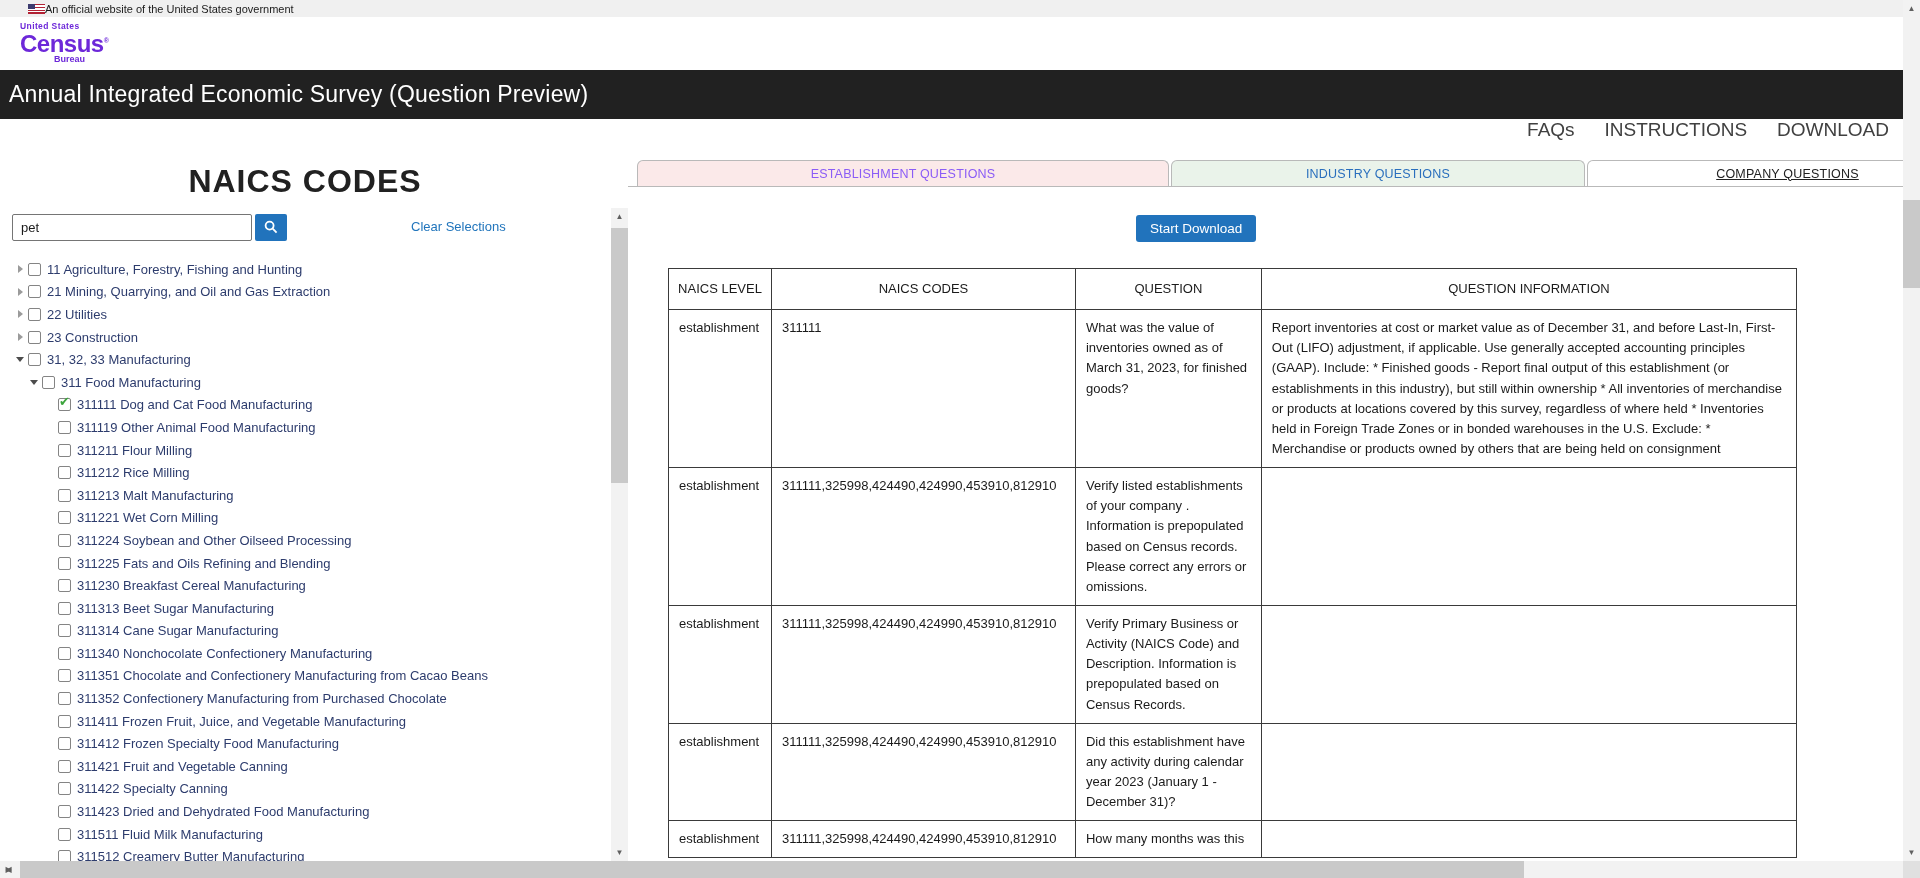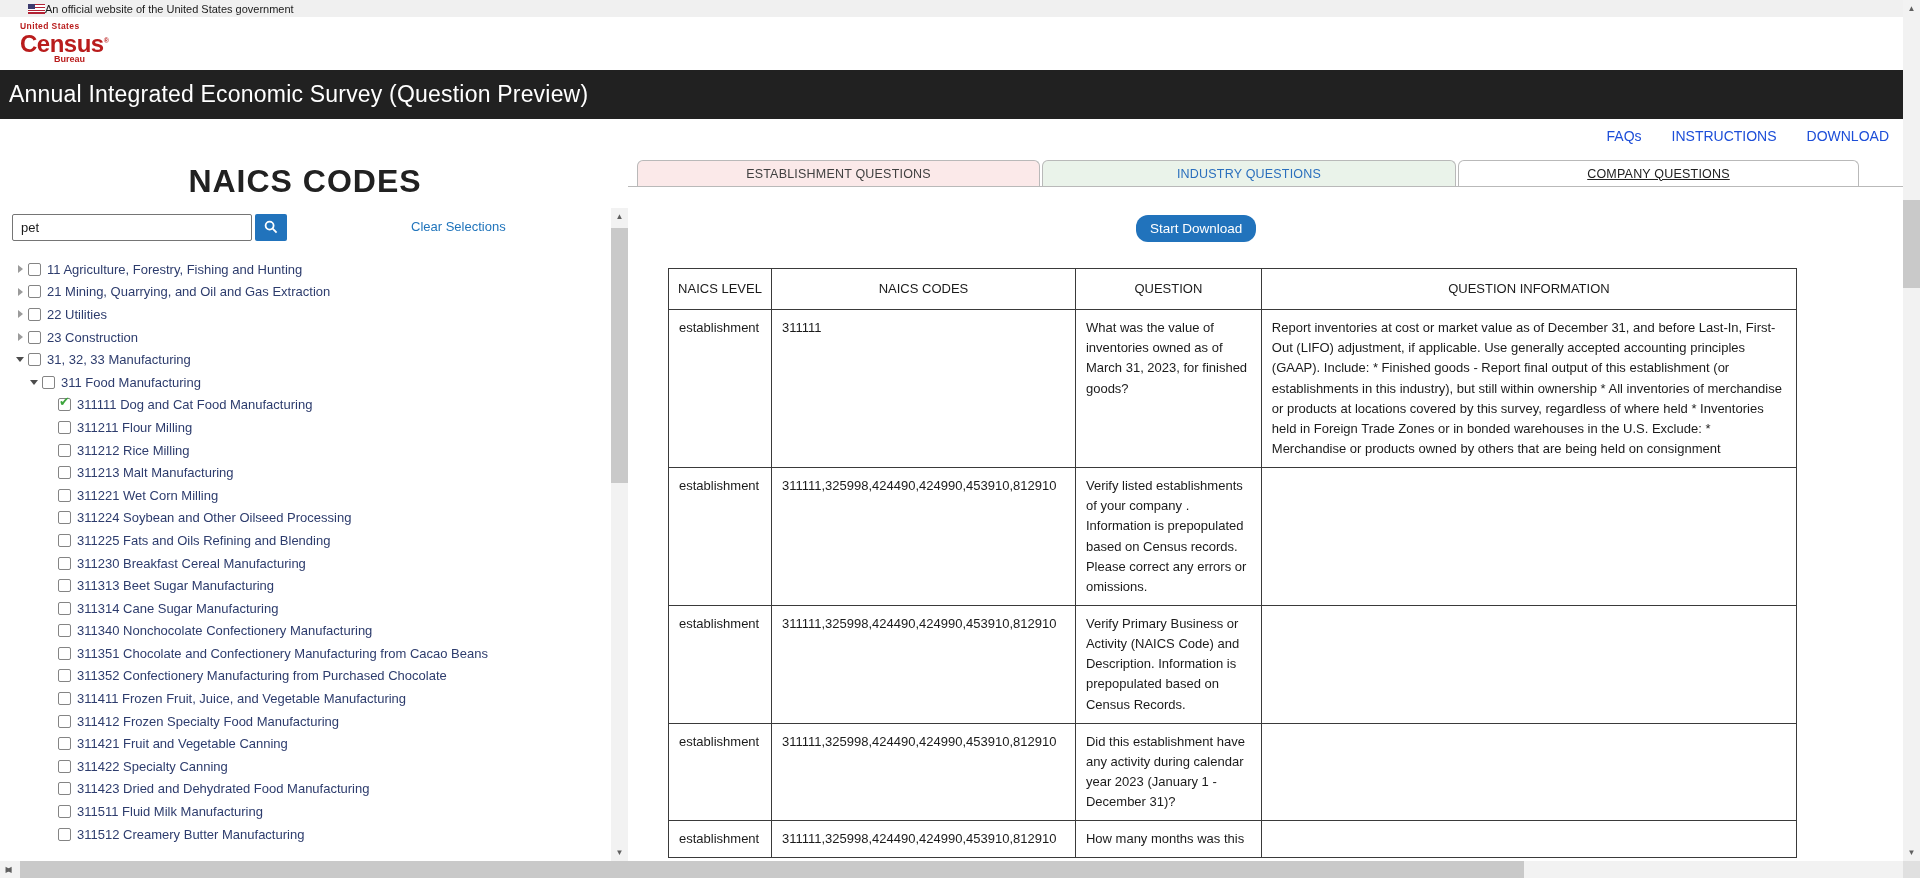--- a/index.html
+++ b/index.html
@@ -6,31 +6,31 @@
   html,body{width:1920px;height:878px}
   body{overflow:hidden;position:relative;background:#fff;font-family:"Liberation Sans","DejaVu Sans",sans-serif;color:#1b1b1b}
 
   
   .gov-banner{position:absolute;left:0;top:0;width:1903px;height:17px;background:#f0f0f0;display:flex;align-items:center;padding-left:28px;font-size:11px;color:#1b1b1b}
   .flag{width:17px;height:10px;position:relative;background:repeating-linear-gradient(#b22234 0 1.4px,#fff 1.4px 2.8px);flex:0 0 17px}
   .flag::after{content:"";position:absolute;left:0;top:0;width:7px;height:5.5px;background:#3c3b6e}
 
   
   .site-header{position:absolute;left:0;top:17px;width:1903px;height:53px;background:#fff}
-  .census-logo{position:absolute;left:20px;top:5px;color:#b91c1c;line-height:1}
+  .census-logo{position:absolute;left:20px;top:5px;color:#6d28d9;line-height:1}
   .logo-top{font-size:8.5px;font-weight:bold;letter-spacing:.4px}
   .logo-main{font-size:24px;font-weight:bold;letter-spacing:-.5px;margin-top:1px}
   .logo-reg{font-size:7px;vertical-align:super}
   .logo-sub{font-size:9px;font-weight:bold;margin-left:34px;margin-top:-1px}
 
   
   .title-bar{position:absolute;left:0;top:70px;width:1903px;height:49px;background:#212121;color:#fff;display:flex;align-items:center;padding-left:9px;font-size:23px;font-weight:500;letter-spacing:.2px}
 
   
-  .nav-row{position:absolute;left:0;top:119px;width:1903px;height:34px;background:#fff;display:flex;justify-content:flex-end;align-items:center;gap:30px;padding-right:14px;font-size:14px;color:#1d4ed8}
+  .nav-row{position:absolute;left:0;top:119px;width:1903px;height:34px;background:#fff;display:flex;justify-content:flex-end;align-items:flex-start;gap:30px;padding-right:14px;font-size:19px;color:#404040}
   .nav-link{cursor:pointer;white-space:nowrap}
 
   
   .content{position:absolute;left:0;top:153px;width:1903px;height:708px;background:#fff}
 
   
   .sidebar{position:absolute;left:0;top:0;width:628px;height:708px;overflow:hidden}
   .sidebar-title{position:absolute;left:0;top:10px;width:610px;text-align:center;font-size:32px;font-weight:bold;letter-spacing:1px;color:#212121}
   .search-row{position:absolute;left:12px;top:60px;height:28px;display:flex;align-items:center}
   .search-input{width:240px;height:27px;border:1px solid #757575;border-radius:2px;font-size:13px;padding:0 8px;font-family:inherit;color:#1b1b1b;outline:none}
@@ -49,27 +49,27 @@
   
   .sb-scroll{position:absolute;right:0;top:55px;bottom:0;width:17px;background:#f2f2f2}
   .scroll-arrow{position:absolute;left:0;width:17px;height:17px;font-size:8px;color:#5f5f5f;text-align:center;line-height:17px;cursor:pointer}
   .sb-scroll .up{top:0}.sb-scroll .down{bottom:0}
   .sb-thumb{position:absolute;left:0;top:20px;width:17px;height:255px;background:#c9c9c9;cursor:pointer}
 
   
   .main{position:absolute;left:628px;top:0;width:1275px;height:708px}
   .tabs{position:absolute;left:9px;top:7px;height:26px;display:flex}
   .tab{height:26px;border:1px solid #b9b9b9;border-bottom:none;border-radius:6px 6px 0 0;display:flex;align-items:center;justify-content:center;font-size:12.5px;letter-spacing:.2px;margin-right:2px;cursor:pointer;white-space:nowrap}
-  .tab-est{width:403px;background:#fbe9e9;color:#404040}
+  .tab-est{width:532px;background:#fbe9e9;color:#8b5cf6}
   .tab-ind{width:414px;background:#eaf3ea;color:#2a6fbd}
   .tab-com{width:401px;background:#fff;color:#212121;margin-right:0}
   .tab-com .tab-label{text-decoration:underline}
   .tab-underline{position:absolute;left:0;right:0;top:33px;height:1px;background:#b9b9b9}
 
-  .start-btn{position:absolute;left:508px;top:62px;height:27px;padding:0 14px;background:#2173bc;color:#fff;border:none;border-radius:12px;font-size:13.5px;font-family:inherit;cursor:pointer}
+  .start-btn{position:absolute;left:508px;top:62px;height:27px;padding:0 14px;background:#2173bc;color:#fff;border:none;border-radius:3px;font-size:13.5px;font-family:inherit;cursor:pointer}
 
   .q-table{position:absolute;left:40px;top:115px;width:1129px;border-collapse:collapse;background:#fff}
   .q-table th,.q-table td{border:1px solid #3a3a3a;font-size:13px;line-height:1.55;padding:8px 10px;vertical-align:top;text-align:left}
   .q-table th{text-align:center;font-weight:normal;padding:10px 8px;vertical-align:middle}
 
   
   .v-scroll{position:absolute;right:0;top:0;width:17px;height:861px;background:#f2f2f2}
   .v-scroll .up{top:0}.v-scroll .down{bottom:0}
   .v-thumb{position:absolute;left:0;top:200px;width:17px;height:88px;background:#c9c9c9;cursor:pointer}
   .h-scroll{position:absolute;left:0;top:861px;width:1903px;height:17px;background:#f2f2f2}
@@ -149,20 +149,25 @@
           <span class="arrow expanded"></span>
           <span class="cbx"></span>
           <span class="tree-label">311 Food Manufacturing</span>
         </div>
         <div class="tree-row lvl3">
           <span class="arrow none"></span>
           <span class="cbx">
             <span class="tick">✔</span>
           </span>
           <span class="tree-label">311111 Dog and Cat Food Manufacturing</span>
+        </div>
+        <div class="tree-row lvl3">
+          <span class="arrow none"></span>
+          <span class="cbx"></span>
+          <span class="tree-label">311119 Other Animal Food Manufacturing</span>
         </div>
         <div class="tree-row lvl3">
           <span class="arrow none"></span>
           <span class="cbx"></span>
           <span class="tree-label">311211 Flour Milling</span>
         </div>
         <div class="tree-row lvl3">
           <span class="arrow none"></span>
           <span class="cbx"></span>
           <span class="tree-label">311212 Rice Milling</span>

